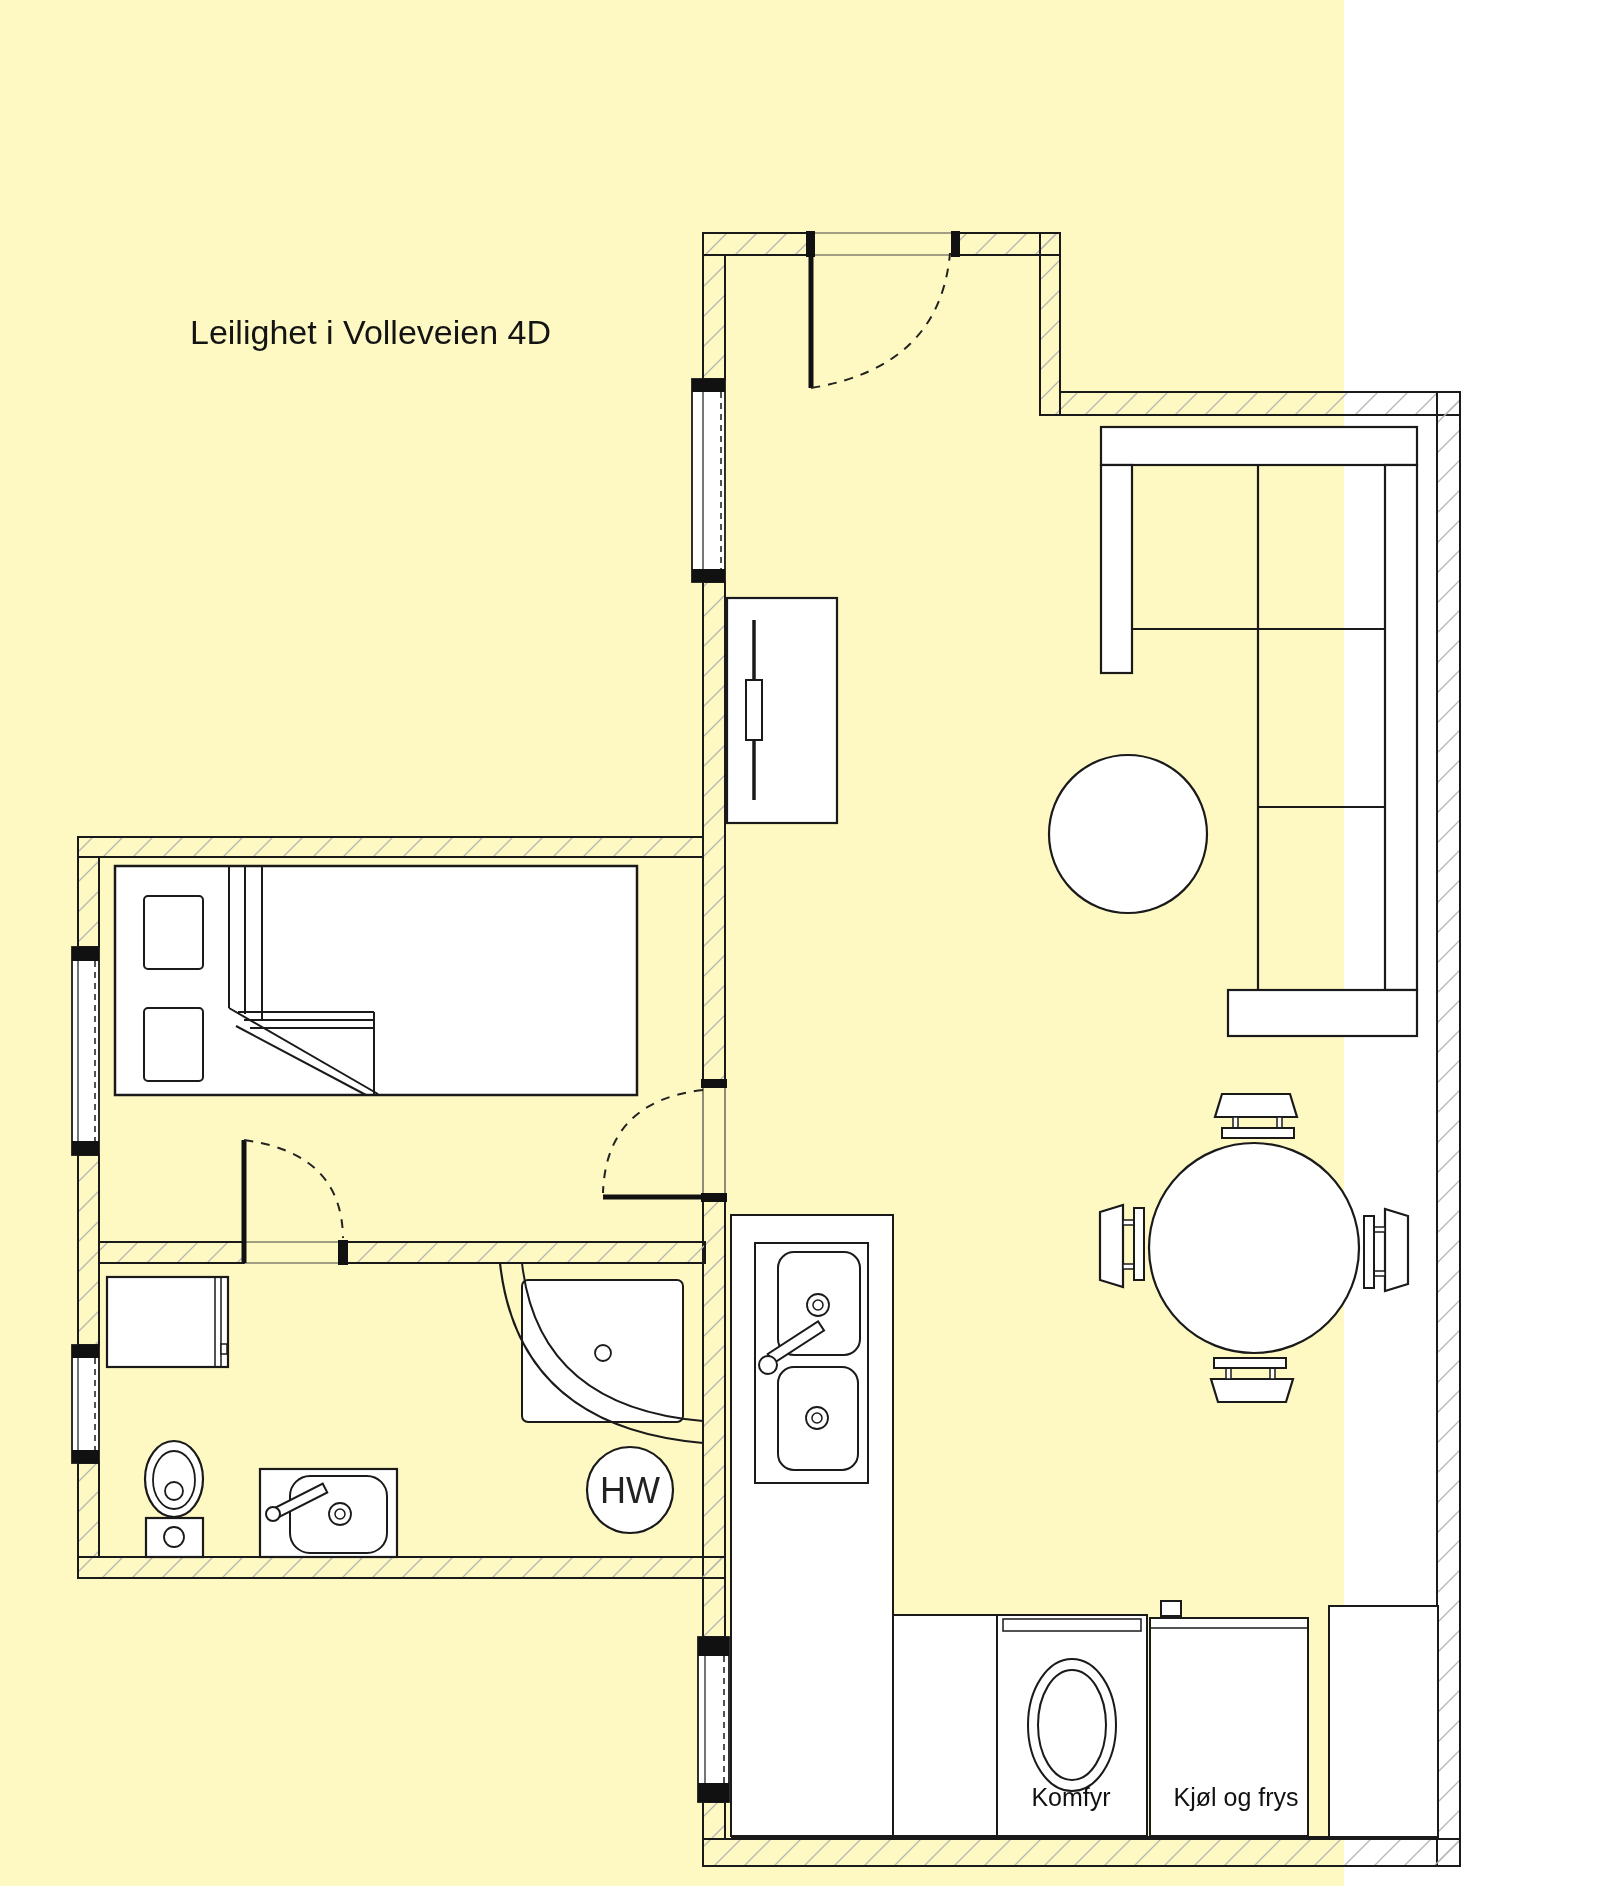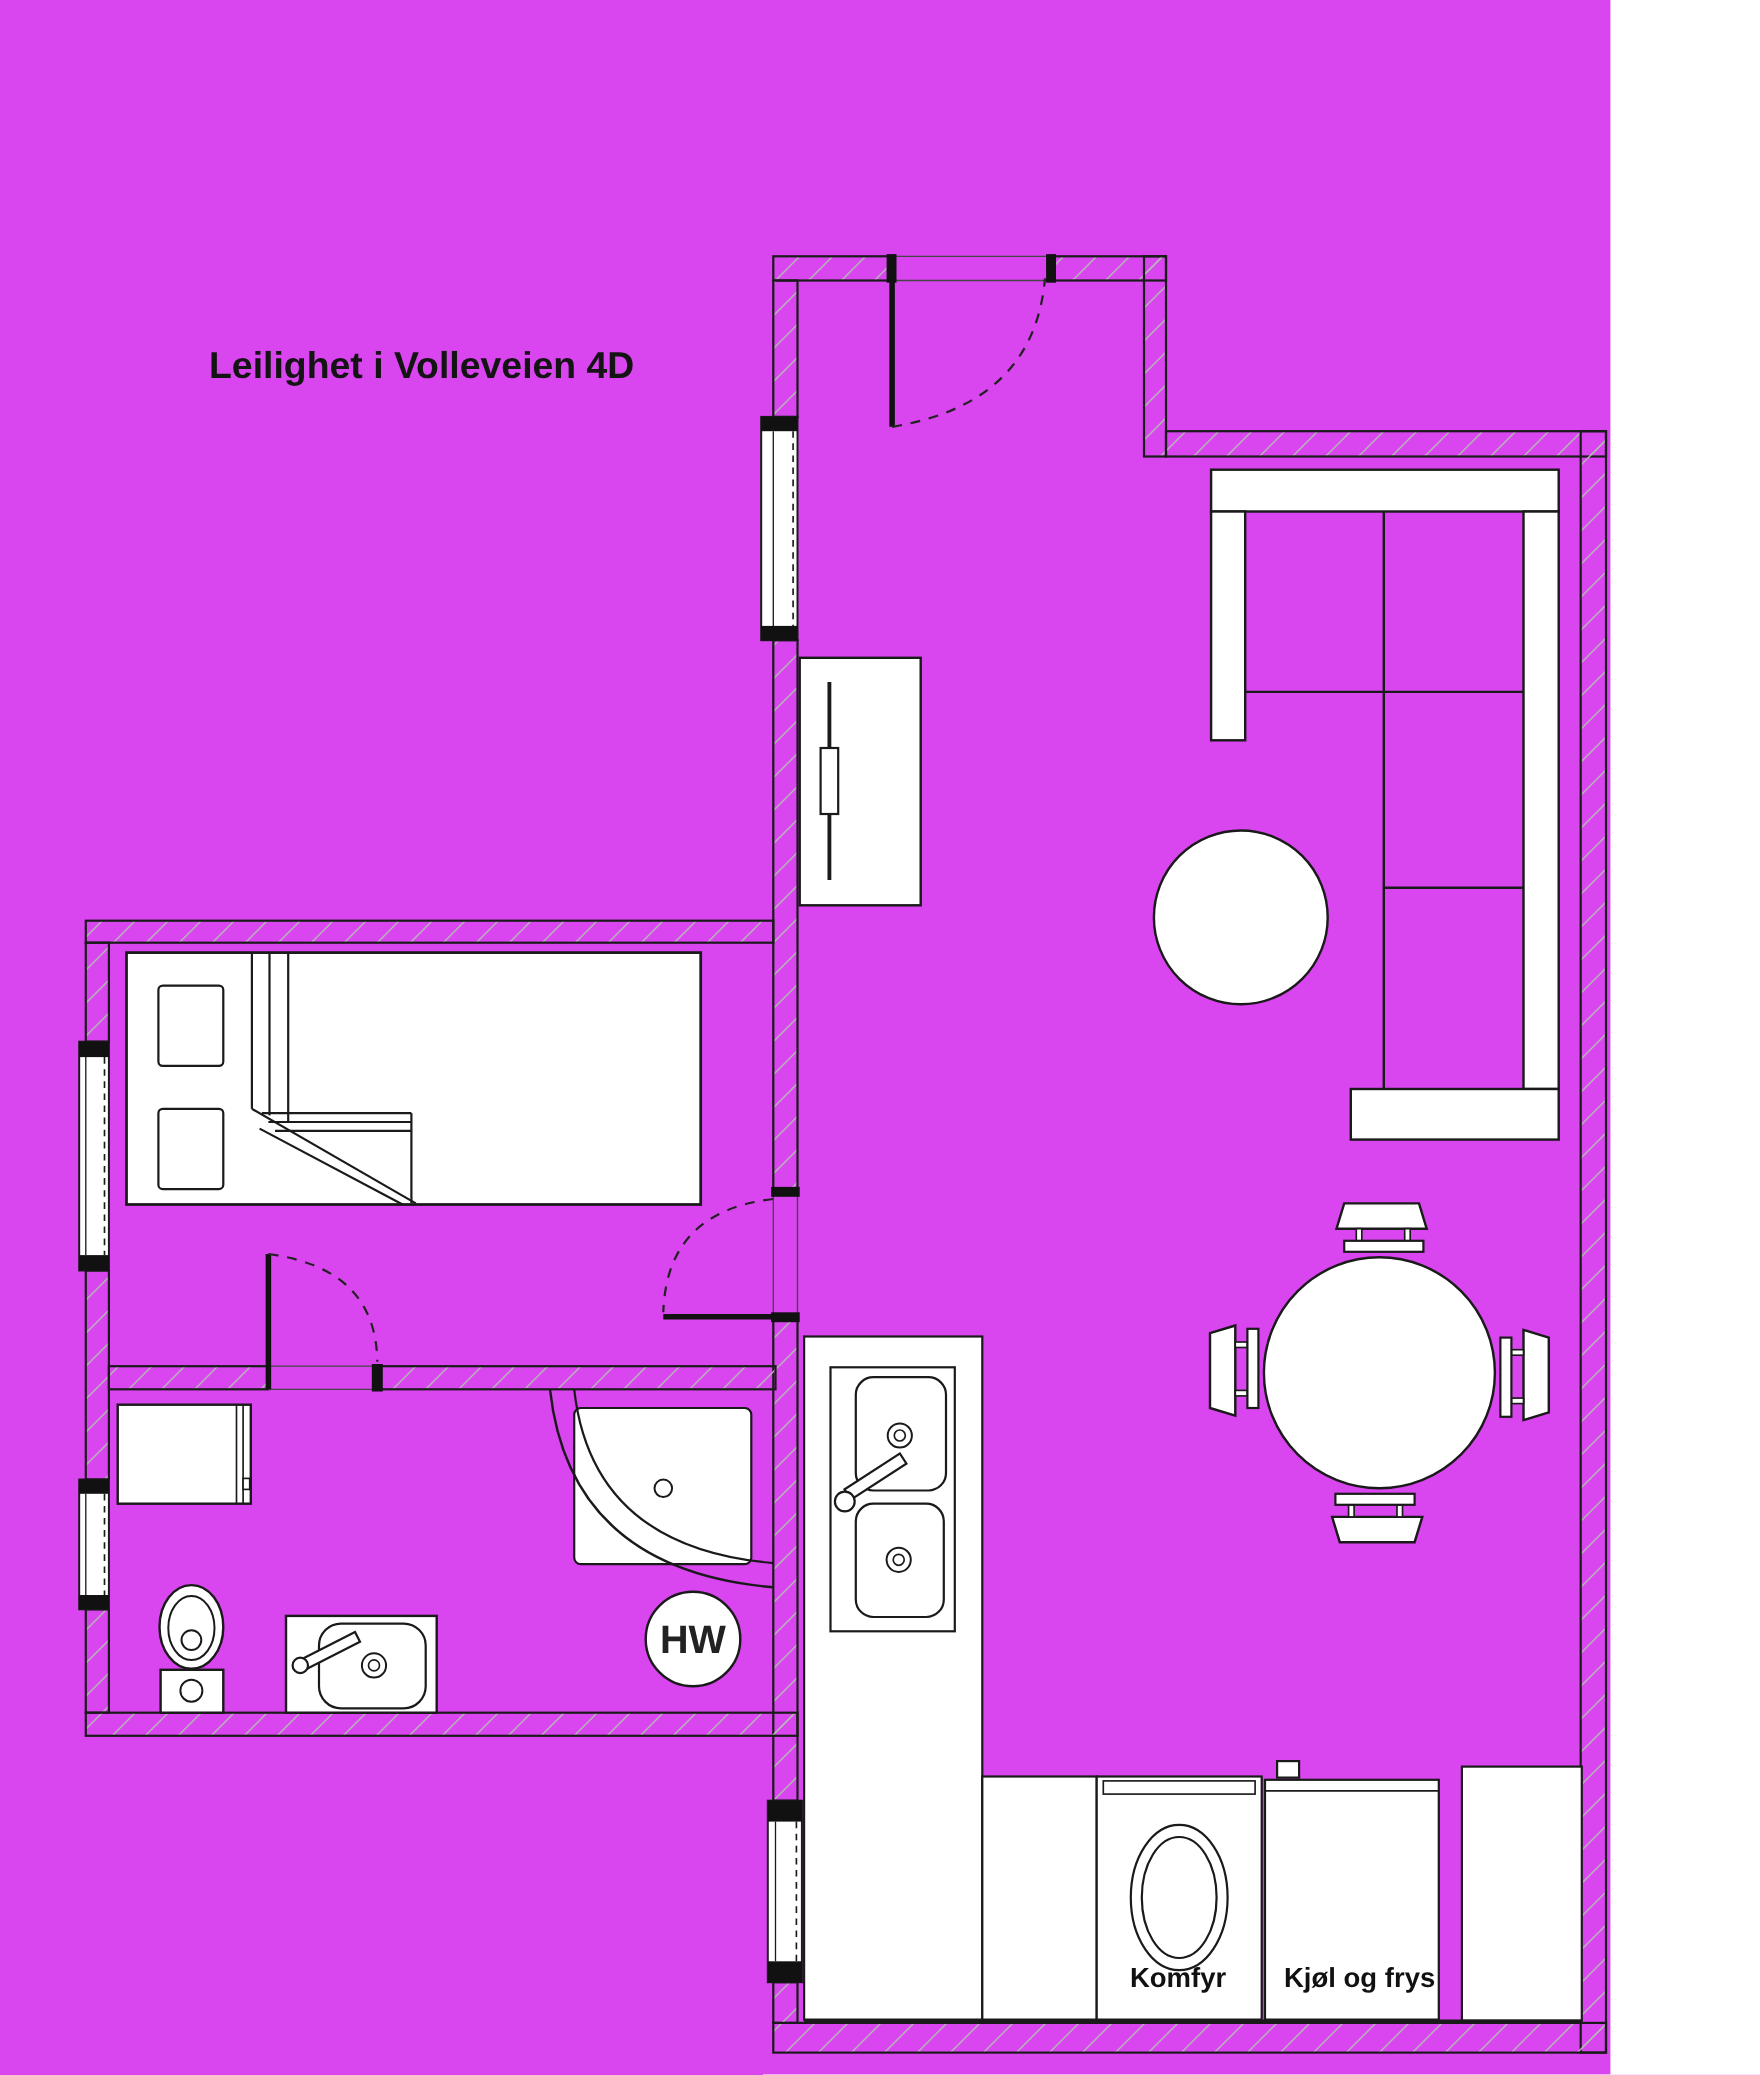--- a/index.html
+++ b/index.html
@@ -1,17 +1,17 @@
 <!DOCTYPE html>
 <html><head>
 <meta charset="utf-8">
 <style>
   html,body{margin:0;padding:0;background:#ffffff;}
-  .page{position:relative;width:1464px;height:1886px;background:#d946ef;
-        font-family:"Liberation Sans", sans-serif;font-weight:bold;}
+  .page{position:relative;width:1344px;height:1886px;background:#fef9c3;
+        font-family:"Liberation Sans", sans-serif;}
   svg{display:block;}
   text{font-family:"Liberation Sans", sans-serif;}
   .title-text{font-size:34px;fill:#141414;}
   .appliance-label{font-size:25px;fill:#111;text-anchor:middle;}
   .hw-label{font-size:36px;fill:#222;text-anchor:middle;}
 </style>
 </head>
 <body>
 
 <div class="page">

